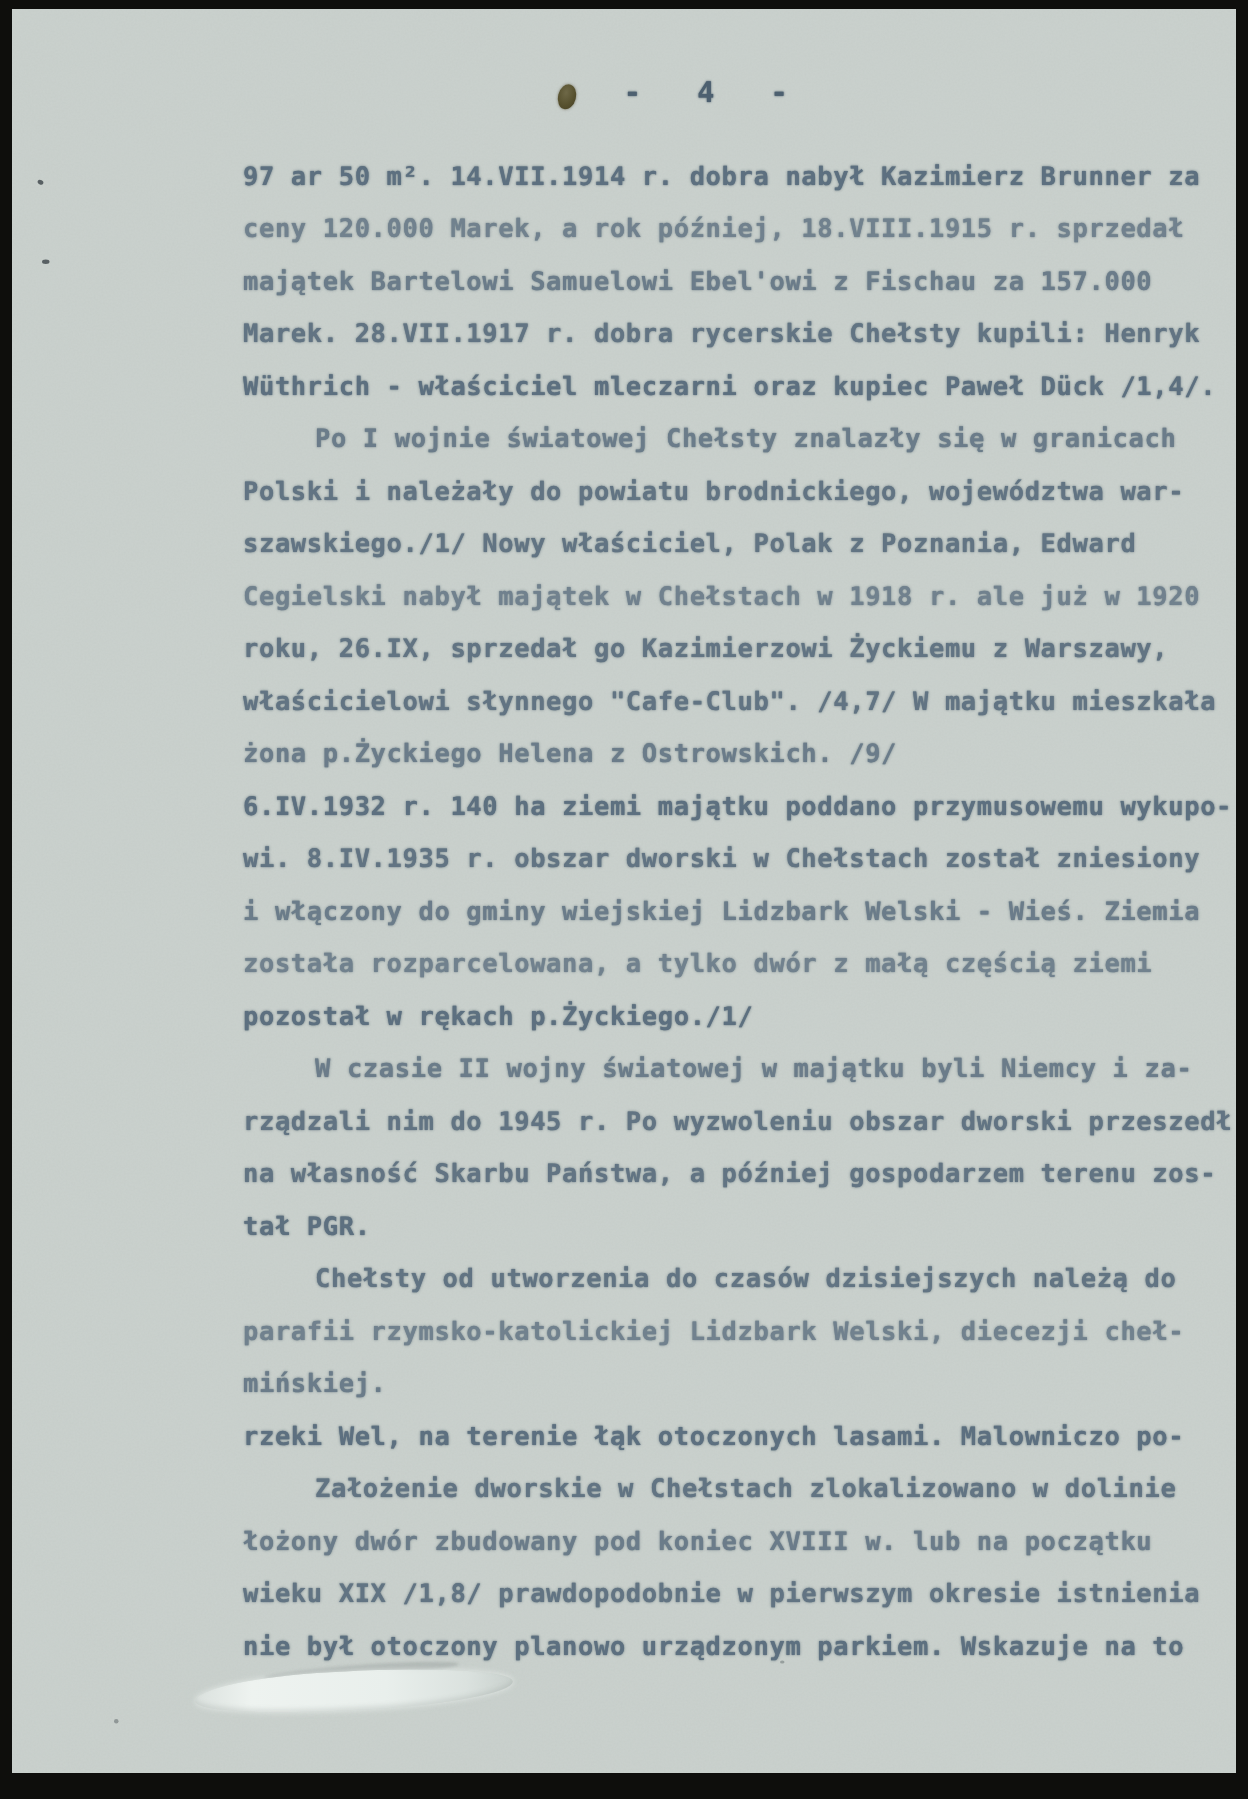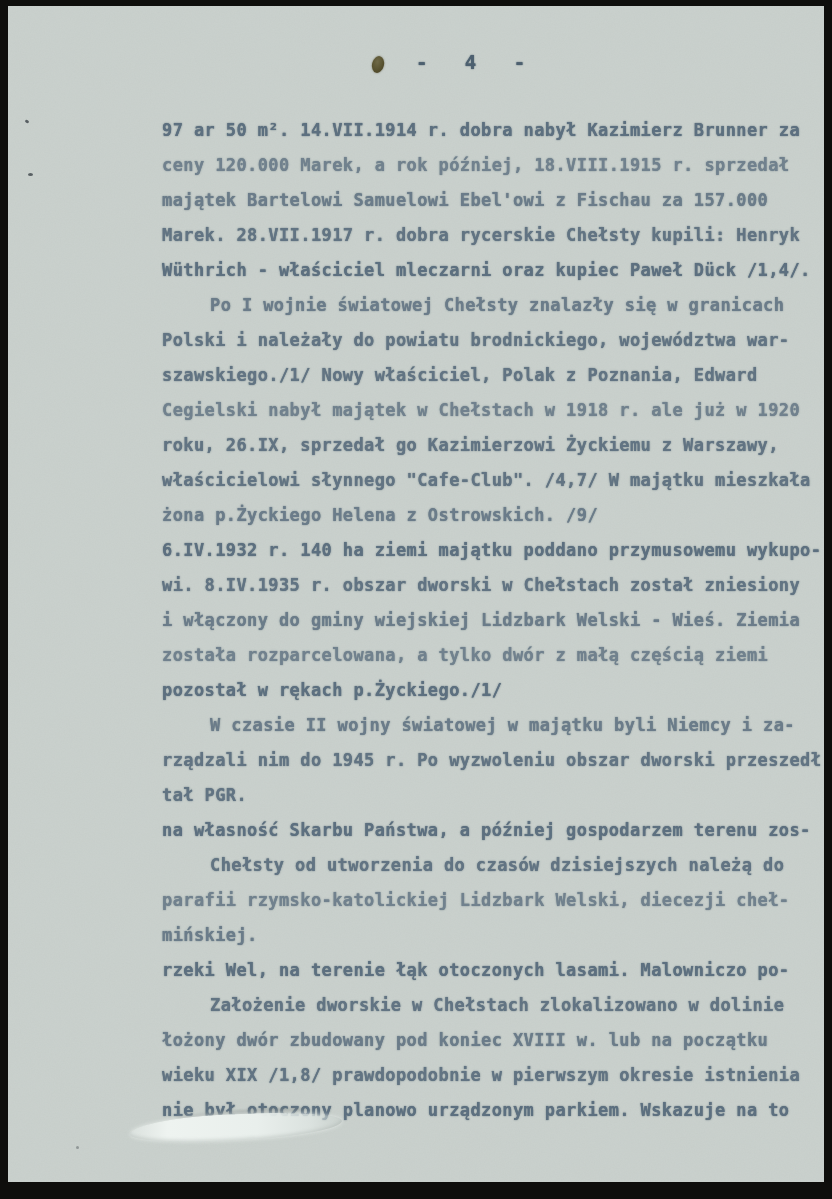--- a/index.html
+++ b/index.html
@@ -33,21 +33,21 @@
   .stain-dot{
     position:absolute;
     left:364px;top:50px;width:12px;height:17px;
     border-radius:50%;
     background:radial-gradient(ellipse at 40% 35%, #6e6847 0%, #57512f 55%, #453f24 100%);
     transform:rotate(14deg);
     box-shadow:0 0 2px rgba(70,64,40,.6);
   }
   .text-block{
     position:absolute;
-    left:154px;top:95px;width:662px;margin-top:12px;
+    left:154px;top:95px;width:662px;
   }
   .line{
     height:35px;line-height:35px;
     white-space:pre;
     font-size:17px;font-weight:bold;
     letter-spacing:.4px;
     color:#54687a;
     text-shadow:0 0 1px rgba(62,82,96,.85),0 0 2.5px rgba(62,82,96,.35);
     opacity:.88;
   }
@@ -120,22 +120,22 @@
       <div class="line">roku, 26.IX, sprzedał go Kazimierzowi Życkiemu z Warszawy,</div>
       <div class="line">właścicielowi słynnego "Cafe-Club". /4,7/ W majątku mieszkała</div>
       <div class="line">żona p.Życkiego Helena z Ostrowskich. /9/</div>
       <div class="line">6.IV.1932 r. 140 ha ziemi majątku poddano przymusowemu wykupo-</div>
       <div class="line">wi. 8.IV.1935 r. obszar dworski w Chełstach został zniesiony</div>
       <div class="line">i włączony do gminy wiejskiej Lidzbark Welski - Wieś. Ziemia</div>
       <div class="line">została rozparcelowana, a tylko dwór z małą częścią ziemi</div>
       <div class="line">pozostał w rękach p.Życkiego./1/</div>
       <div class="line indent">W czasie II wojny światowej w majątku byli Niemcy i za-</div>
       <div class="line">rządzali nim do 1945 r. Po wyzwoleniu obszar dworski przeszedł</div>
+      <div class="line">na własność Skarbu Państwa, a później gospodarzem terenu zos-</div>
       <div class="line">tał PGR.</div>
-      <div class="line">na własność Skarbu Państwa, a później gospodarzem terenu zos-</div>
       <div class="line indent">Chełsty od utworzenia do czasów dzisiejszych należą do</div>
       <div class="line">parafii rzymsko-katolickiej Lidzbark Welski, diecezji cheł-</div>
       <div class="line">mińskiej.</div>
       <div class="line">rzeki Wel, na terenie łąk otoczonych lasami. Malowniczo po-</div>
       <div class="line indent">Założenie dworskie w Chełstach zlokalizowano w dolinie</div>
       <div class="line">łożony dwór zbudowany pod koniec XVIII w. lub na początku</div>
       <div class="line">wieku XIX /1,8/ prawdopodobnie w pierwszym okresie istnienia</div>
       <div class="line">nie był otoczony planowo urządzonym parkiem. Wskazuje na to</div>
     </div>
 

